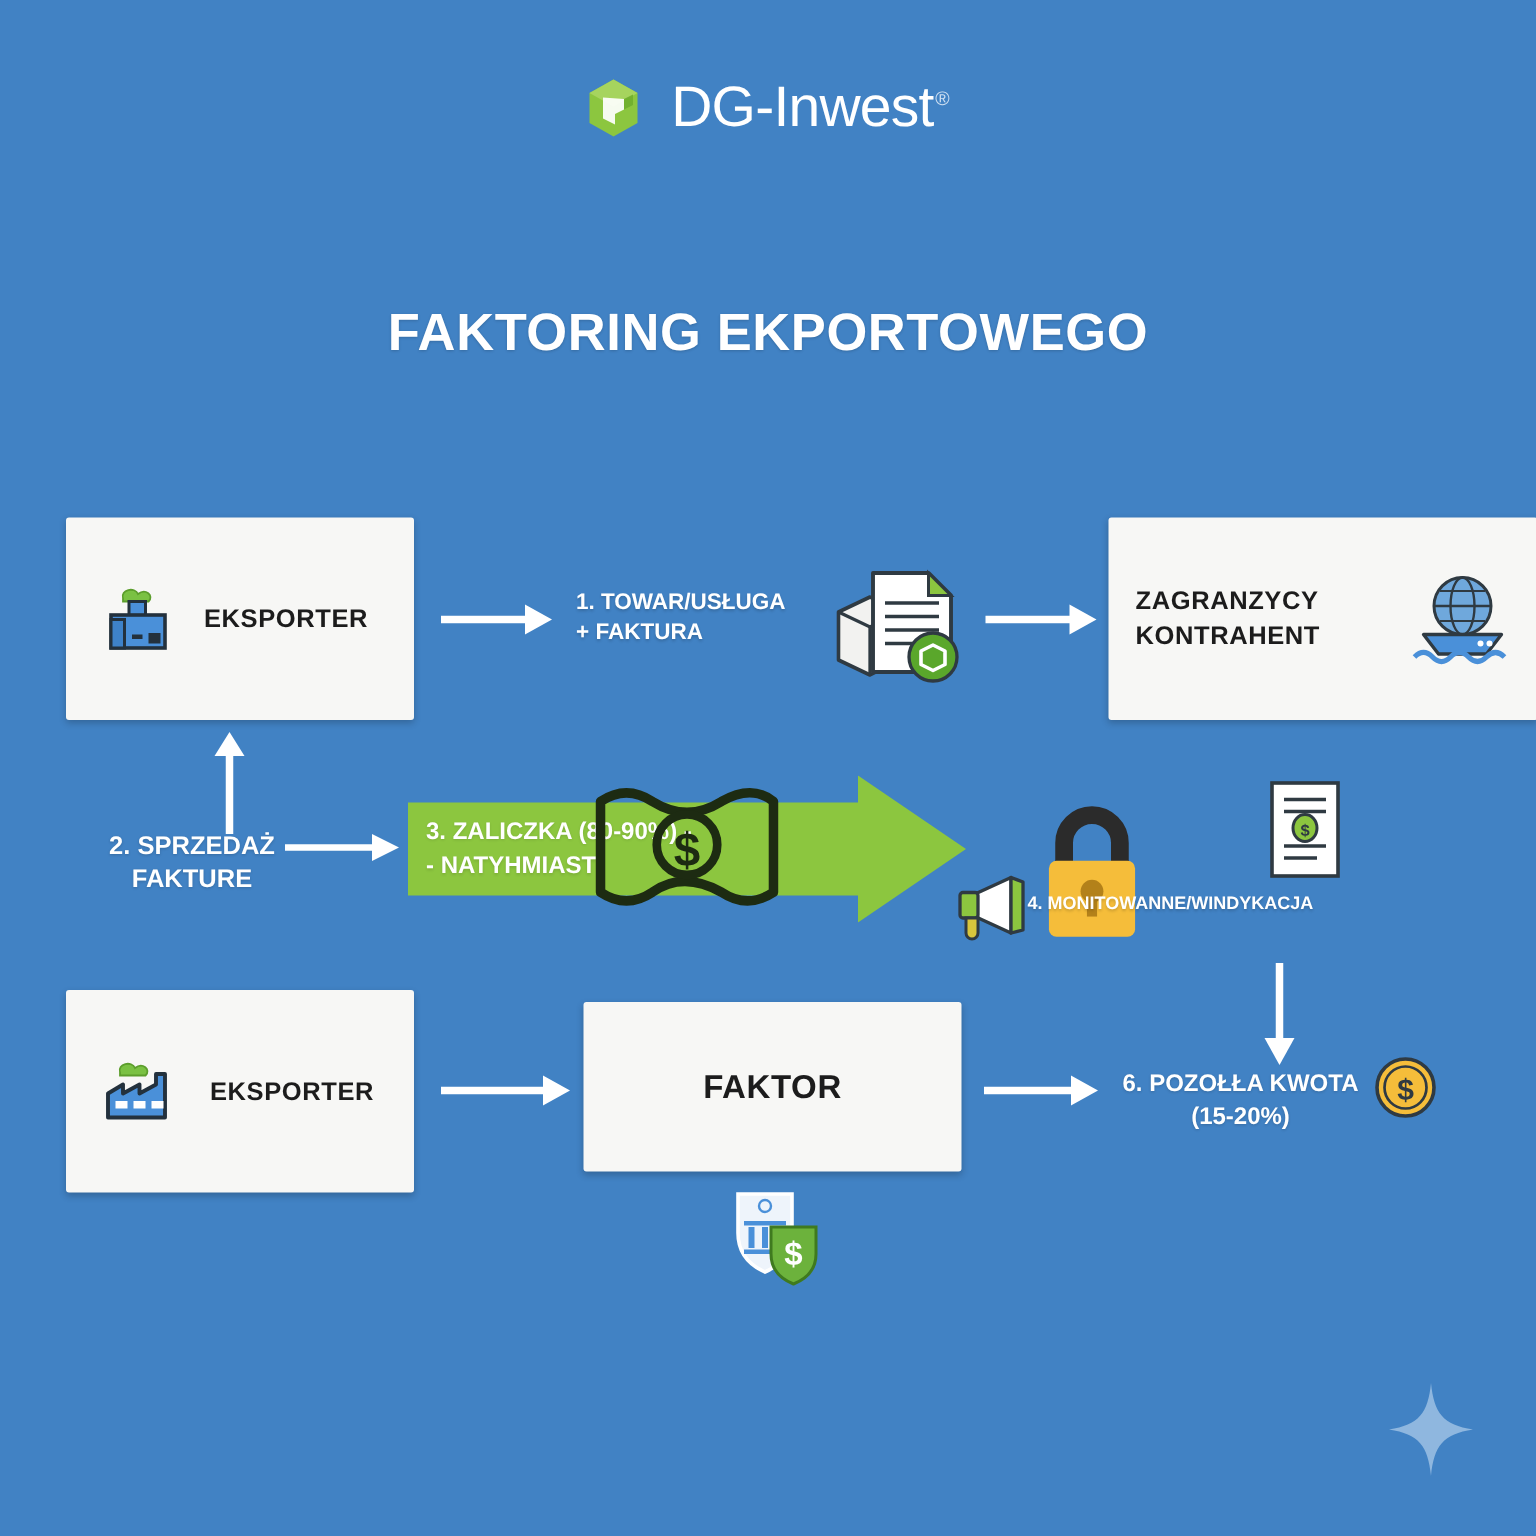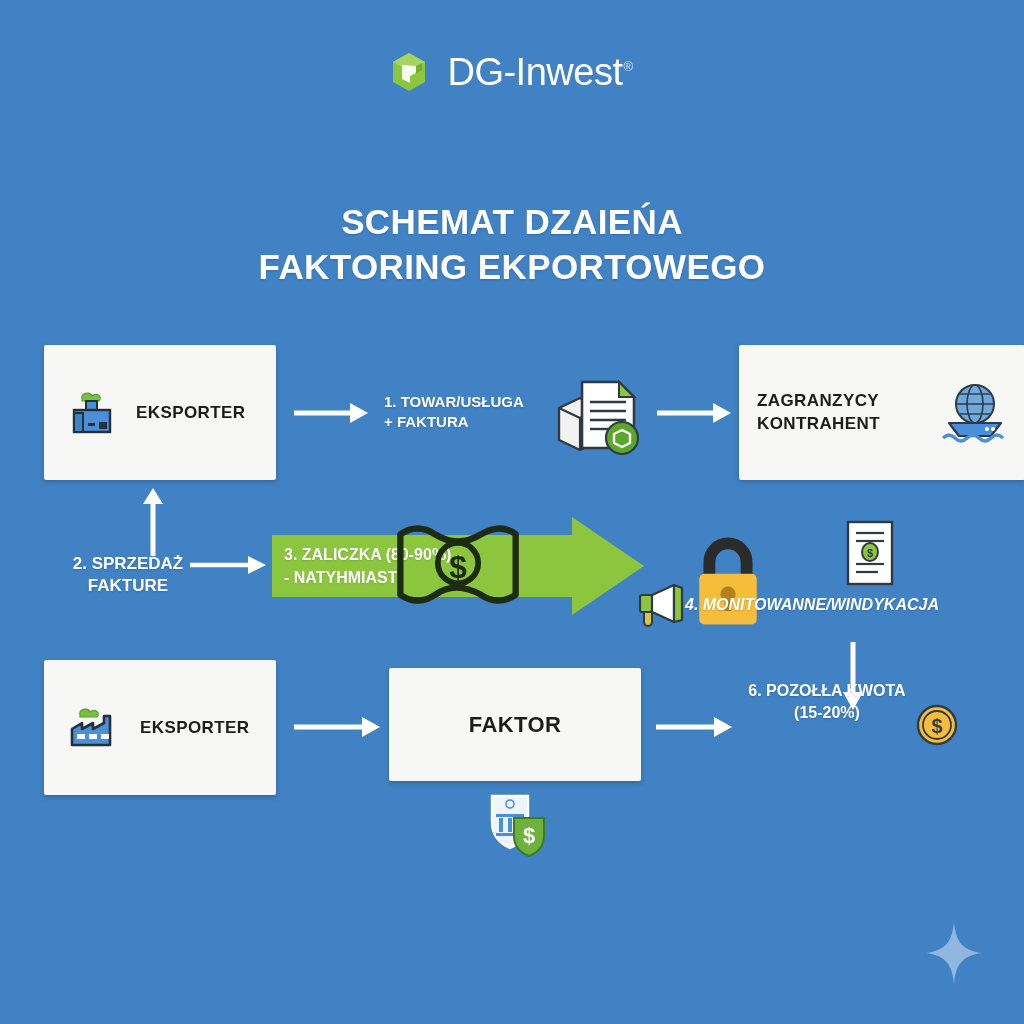--- a/index.html
+++ b/index.html
@@ -105,22 +105,22 @@
   
   .vlabel {
     position: absolute;
     color: #ffffff;
     font-weight: bold;
     line-height: 1.3;
     text-shadow: 0 1px 2px rgba(0,0,0,0.18);
   }
   #label-step1 { left: 384px; top: 392px; font-size: 15px; width: 175px; }
   #label-step2 { left: 58px; top: 553px; font-size: 17px; width: 140px; text-align: center; }
-  #label-step4 { left: 685px; top: 595px; font-size: 16px; white-space: nowrap; font-style: italic; }
-  #label-step6 { left: 737px; top: 680px; font-size: 16px; width: 180px; text-align: center; line-height: 1.35; }
+  #label-step4 { left: 685px; top: 595px; font-size: 12px; white-space: nowrap; }
+  #label-step6 { left: 737px; top: 712px; font-size: 16px; width: 180px; text-align: center; line-height: 1.35; }
 
   
   #green-banner {
     position: absolute;
     left: 272px; top: 517px;
     width: 372px; height: 98px;
   }
   #green-banner svg { position: absolute; inset: 0; width: 100%; height: 100%; }
   .banner-content {
     position: absolute; inset: 0;
@@ -148,21 +148,20 @@
   <svg class="logo-mark" viewBox="0 0 36 40">
     <path d="M18 1 L34 10 L34 30 L18 39 L2 30 L2 10 Z" fill="#8cc63f"></path>
     <path d="M18 1 L34 10 L18 19 L2 10 Z" fill="#a6d45e"></path>
     <path d="M11 13 L11 27 L19 31 L19 24 L25 21 L25 14 Z" fill="#ffffff" opacity=".92"></path>
     <path d="M25 14 L31 11 L31 18 L25 21 Z" fill="#6fae2d" opacity=".9"></path>
   </svg>
   <span class="logo-text"><span>DG-Inwest</span><span class="logo-reg">®</span></span>
 </div>
 
 <div class="title">
-  <span class="title-line">SCHEMAT DZAIEŃA</span>
   <span class="title-line">FAKTORING EKPORTOWEGO</span>
 </div>
 
 <div class="wbox" id="exporter-top-box">
   <svg class="ico" width="52" height="48" viewBox="0 0 52 48">
     <path d="M14 10 C12 4, 22 2, 24 7 C29 3, 35 8, 31 12 L14 12 Z" fill="#7ac143" stroke="#5c9e2c" stroke-width="1.2"></path>
     <rect x="18" y="12" width="11" height="12" fill="#4a90d9" stroke="#23313d" stroke-width="2"></rect>
     <rect x="6" y="21" width="36" height="22" fill="#4a90d9" stroke="#23313d" stroke-width="2.4"></rect>
     <rect x="6" y="24" width="9" height="19" fill="#3e82c9" stroke="#23313d" stroke-width="2"></rect>
     <rect x="20" y="34" width="7" height="3" fill="#23313d"></rect>

